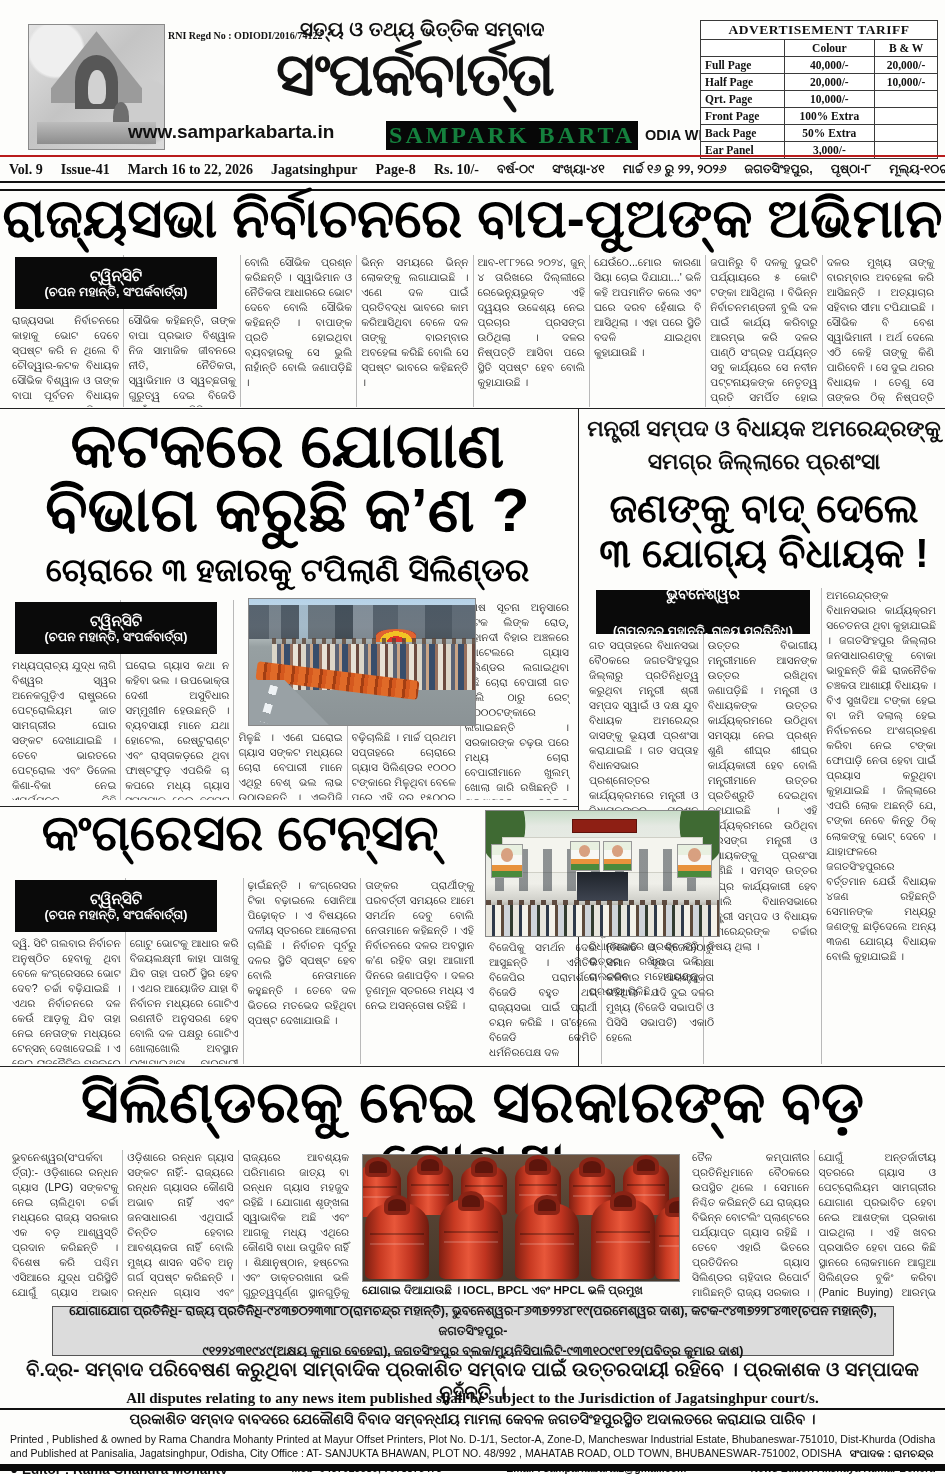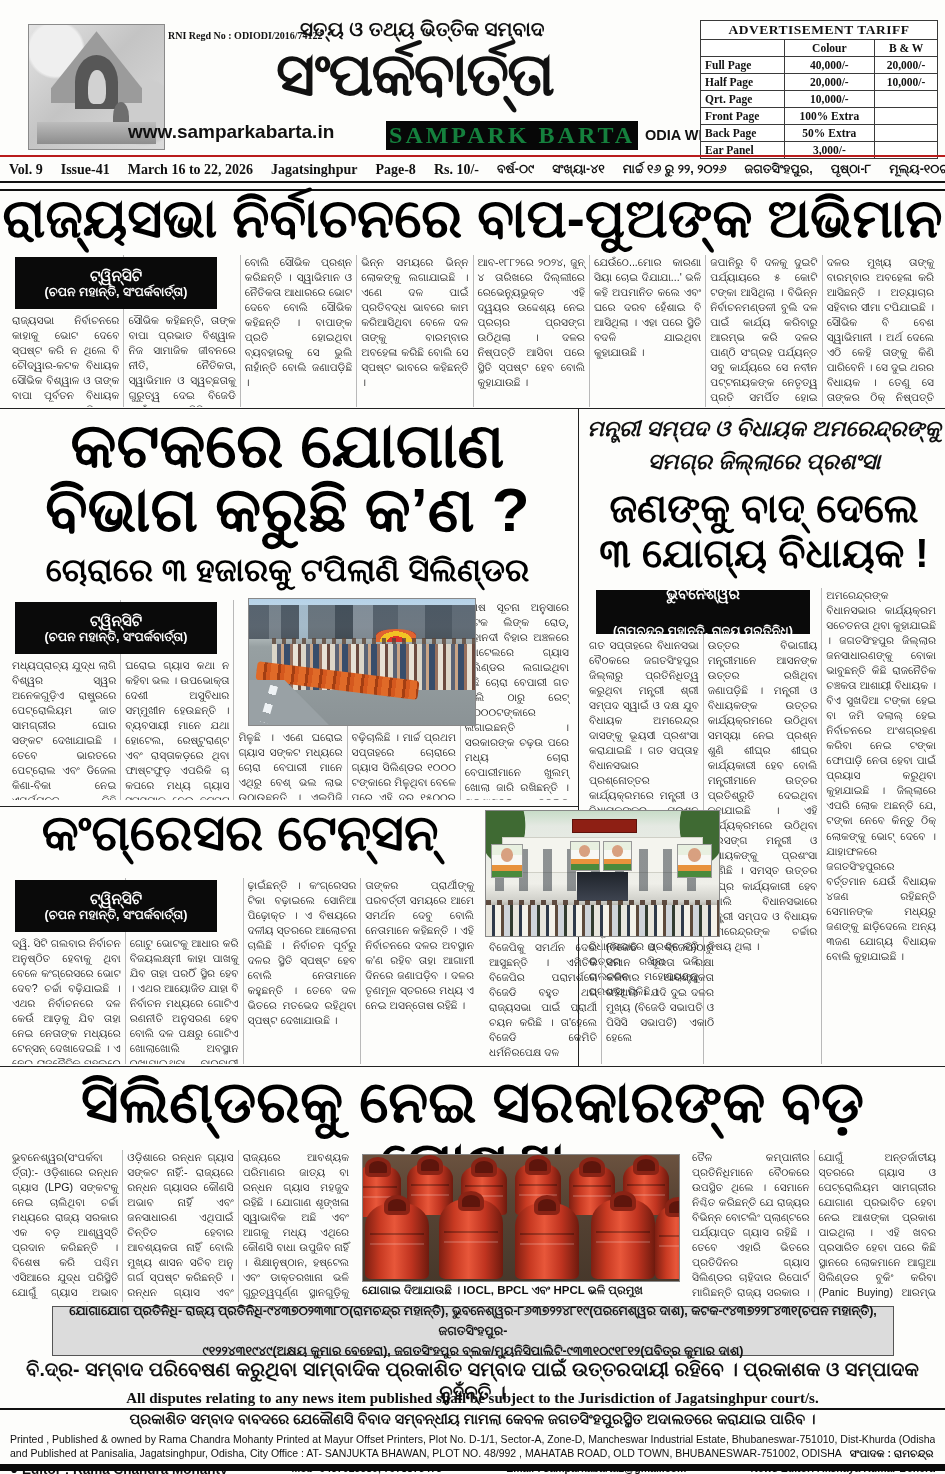--- a/index.html
+++ b/index.html
@@ -91,21 +91,21 @@
     font-weight:700;font-size:12.5px;line-height:1.6;}
   .bd-line{position:absolute;left:0;top:1358px;width:945px;text-align:center;font-weight:800;font-size:19.5px;
     border-bottom:2px solid #111;padding-bottom:4px;}
   .eng-line{position:absolute;left:0;top:1390px;width:945px;text-align:center;font-weight:700;font-size:15px;}
   .odia-line{position:absolute;left:0;top:1411px;width:945px;text-align:center;font-weight:700;font-size:14.5px;}
   .imprint{position:absolute;left:10px;top:1432px;width:925px;font-size:10.5px;line-height:1.35;color:#111;}
   .imp-row{display:flex;justify-content:space-between;gap:8px;white-space:nowrap;overflow:hidden;}
   .ed-row{display:flex;justify-content:space-between;font-weight:700;margin-top:1px;white-space:nowrap;overflow:hidden;}
   .ed-row .big{font-size:13.5px;}
   .bottom-bar{position:absolute;left:0;top:1464px;width:945px;height:7px;background:#0a0a0a;}
-  .kicker{position:absolute;font-weight:800;text-align:center;white-space:pre-line;font-style:italic;}
+  .kicker{position:absolute;font-weight:800;text-align:center;white-space:pre-line;}
 </style>
 </head>
 <body>
 
 <div id="page">
 
   <div class="deity">
     <div class="deity-temple"></div>
     <div class="deity-arch"></div>
     <div class="deity-fig"></div>

